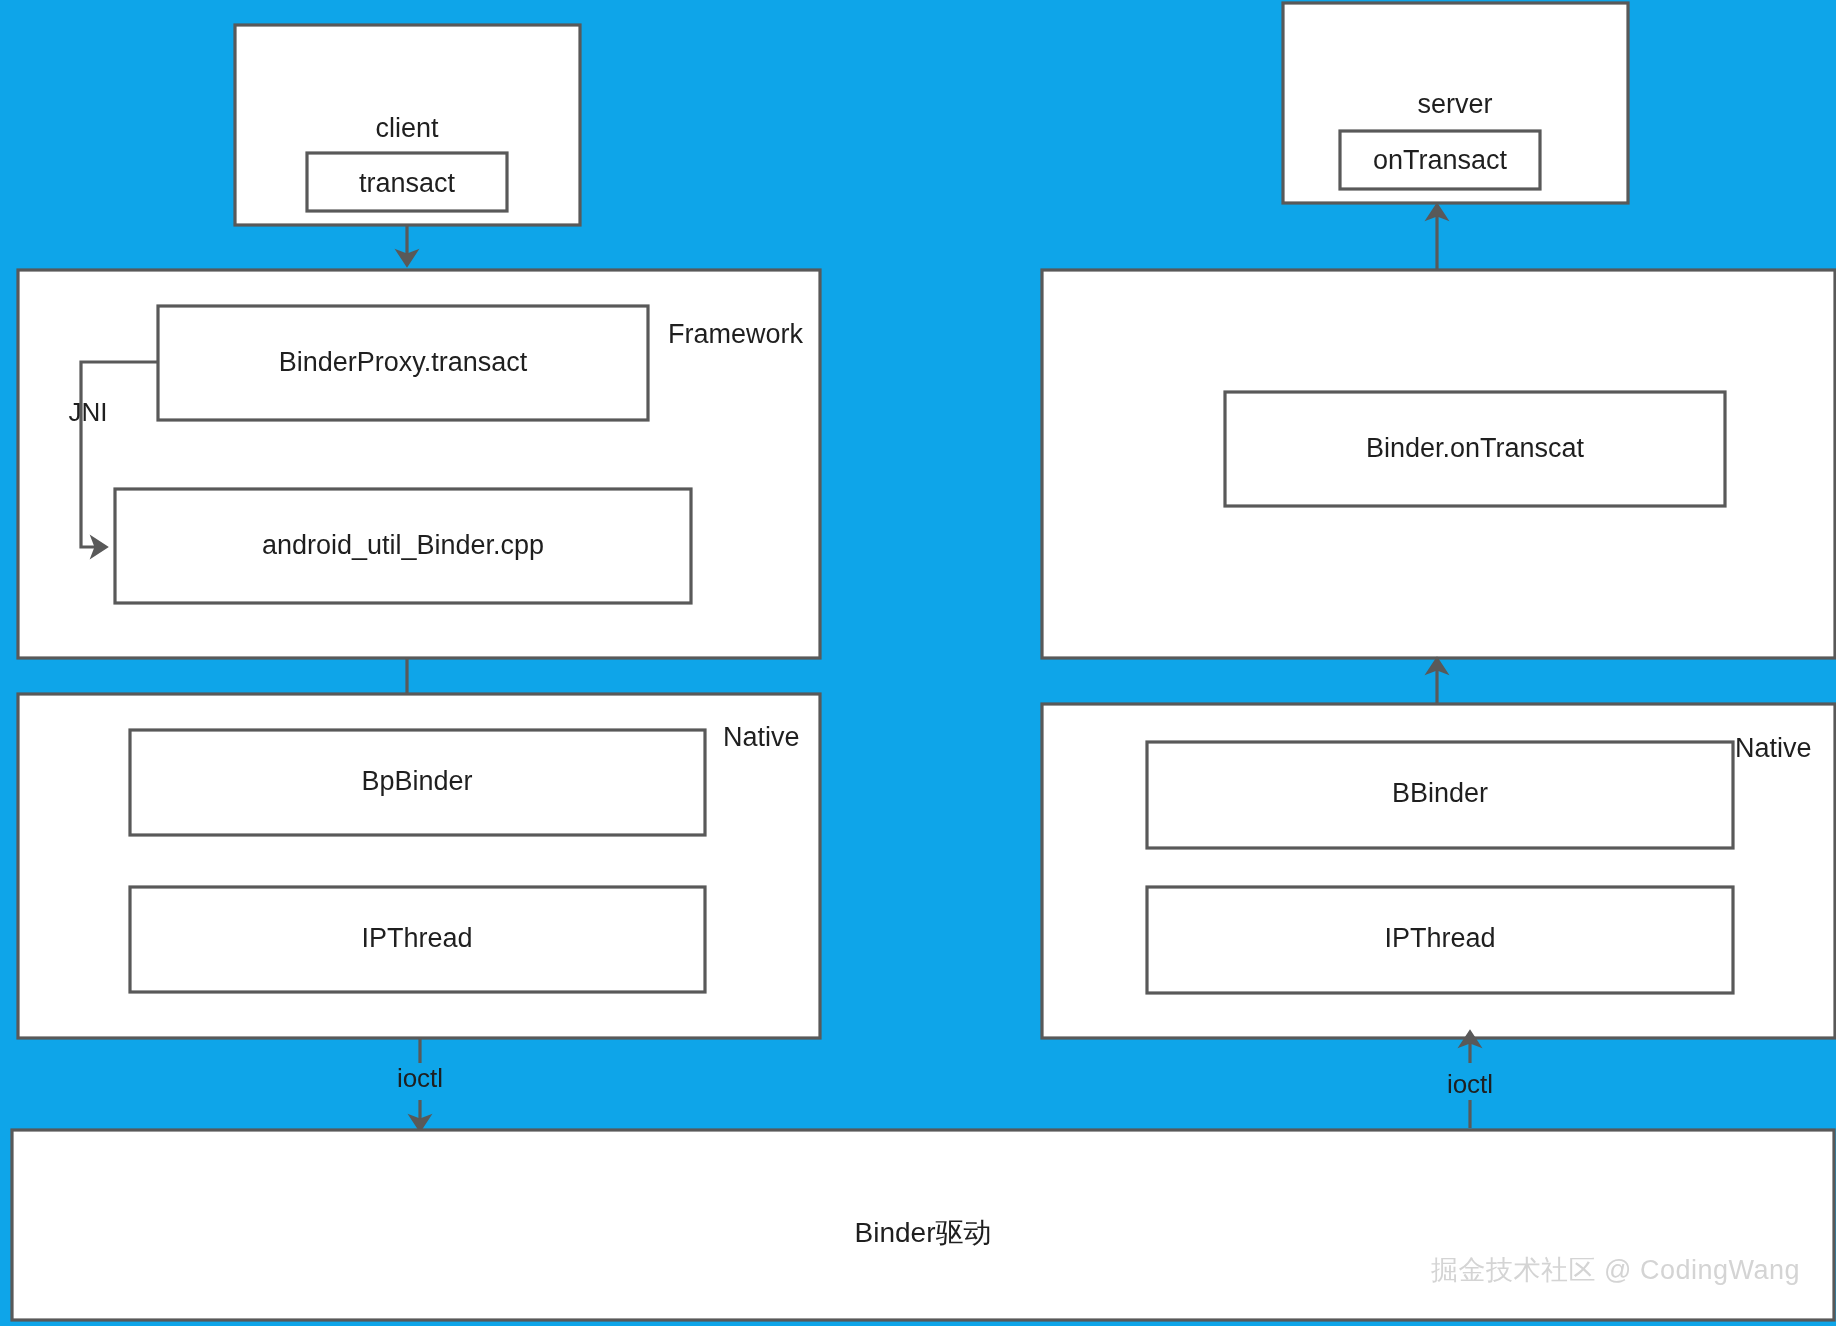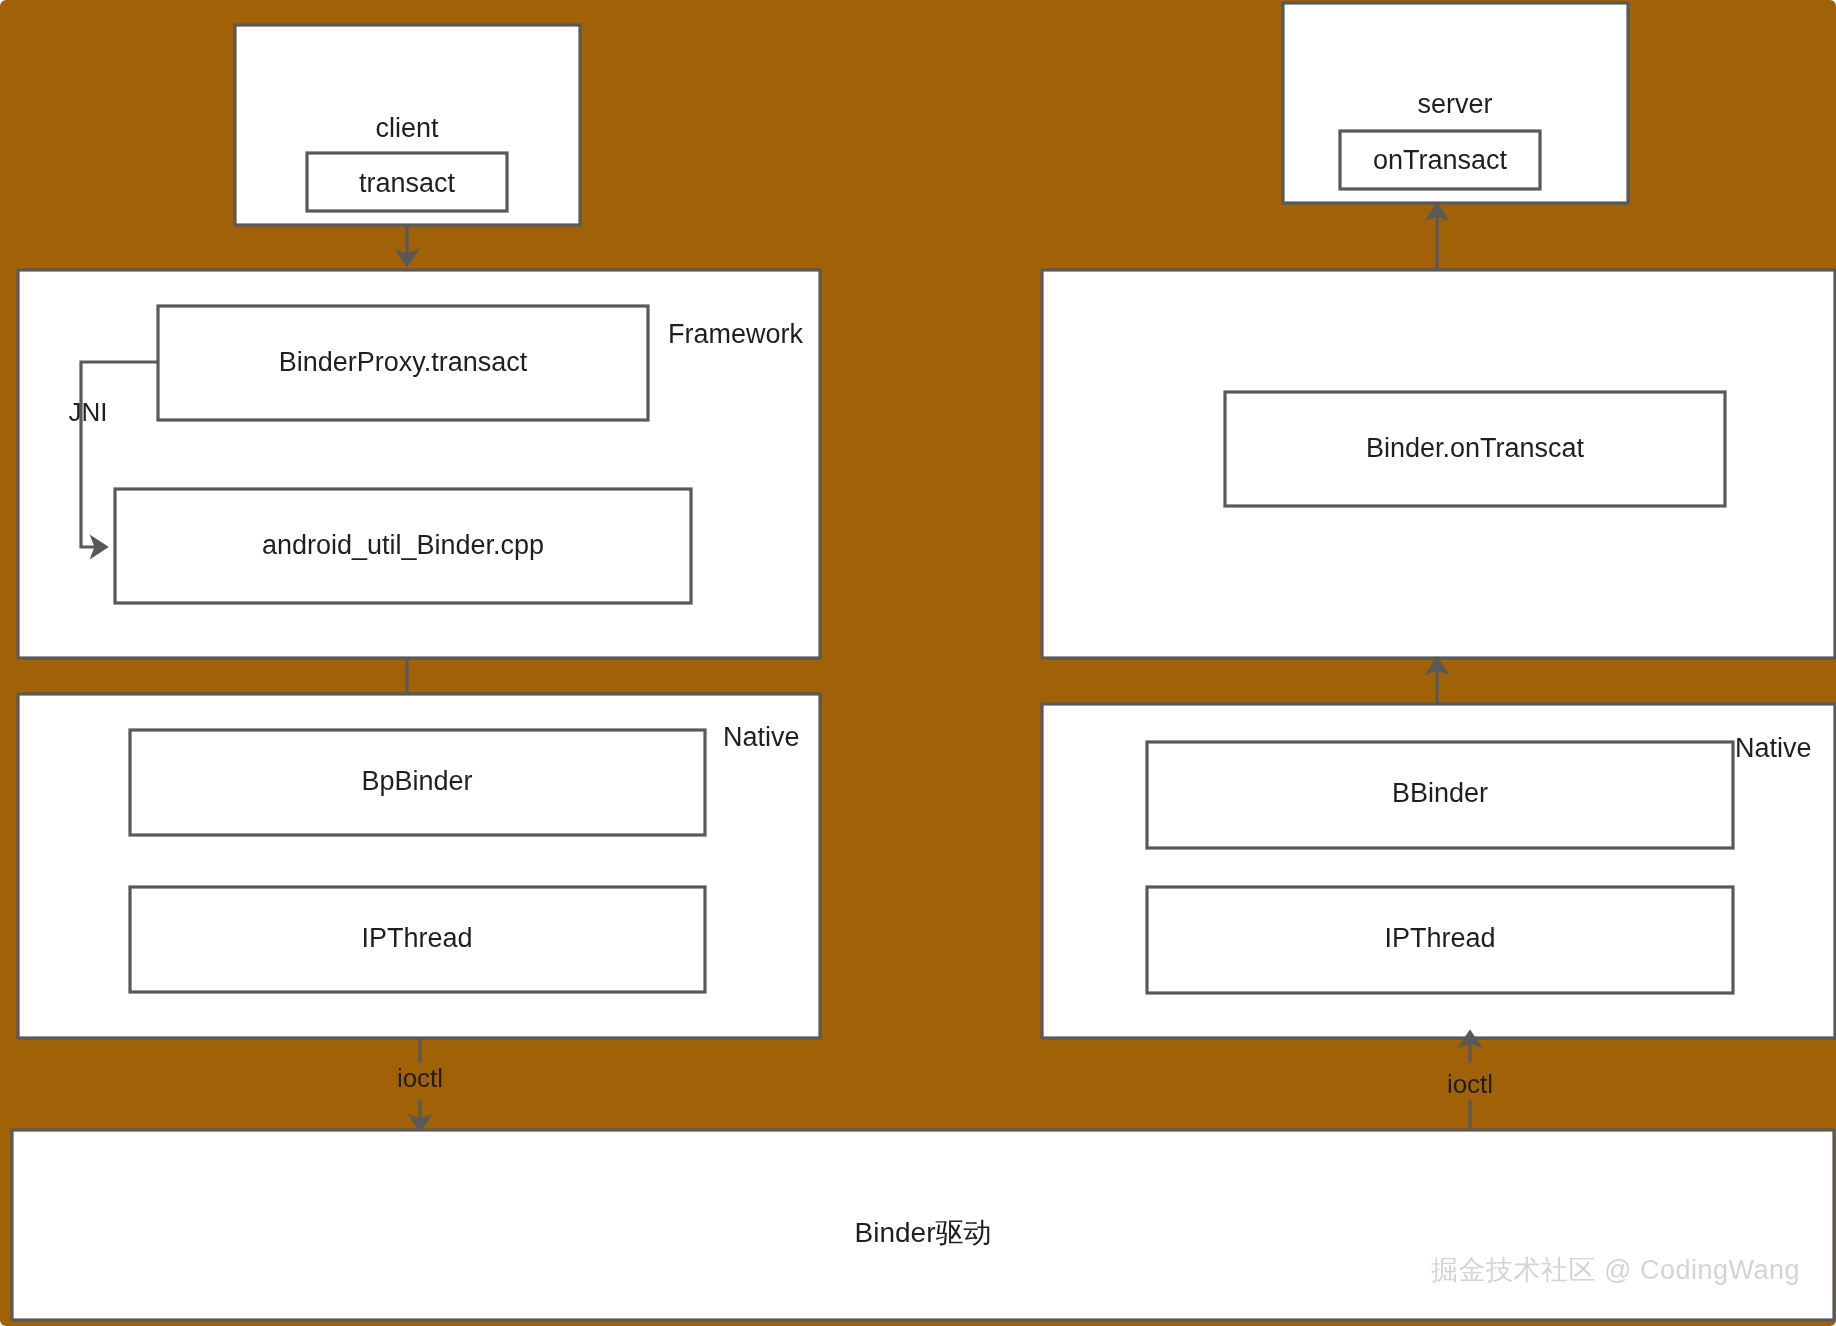--- a/index.html
+++ b/index.html
@@ -10,22 +10,21 @@
   body {
     width: 1836px;
     height: 1326px;
     font-family: "Liberation Sans", sans-serif;
     overflow: hidden;
   }
   #diagram-root {
     position: relative;
     width: 1836px;
     height: 1326px;
-    background: #a16207;
-    border-radius: 6px;
+    background: #0ea5e9;
   }
   svg.diagram-canvas {
     display: block;
     width: 1836px;
     height: 1326px;
   }
   .box-rect {
     fill: #ffffff;
     stroke: #595959;
     stroke-width: 3.2;

